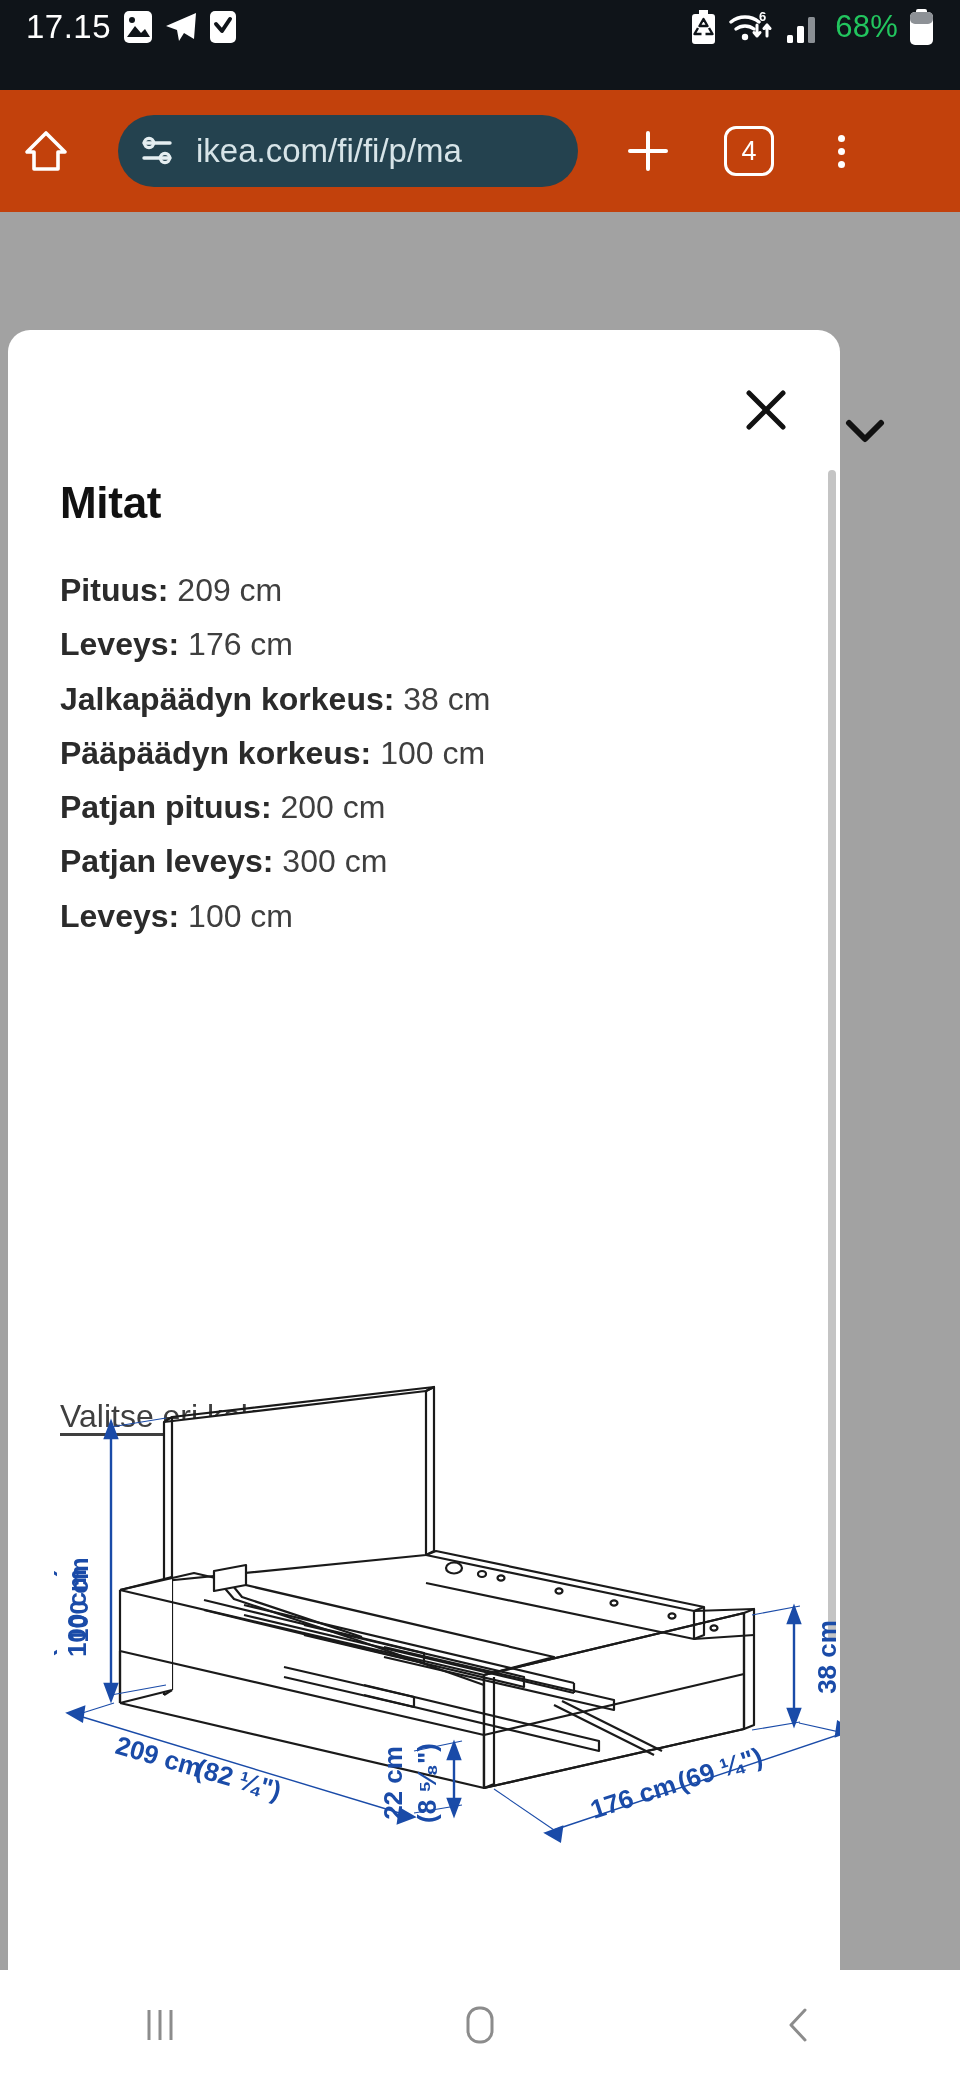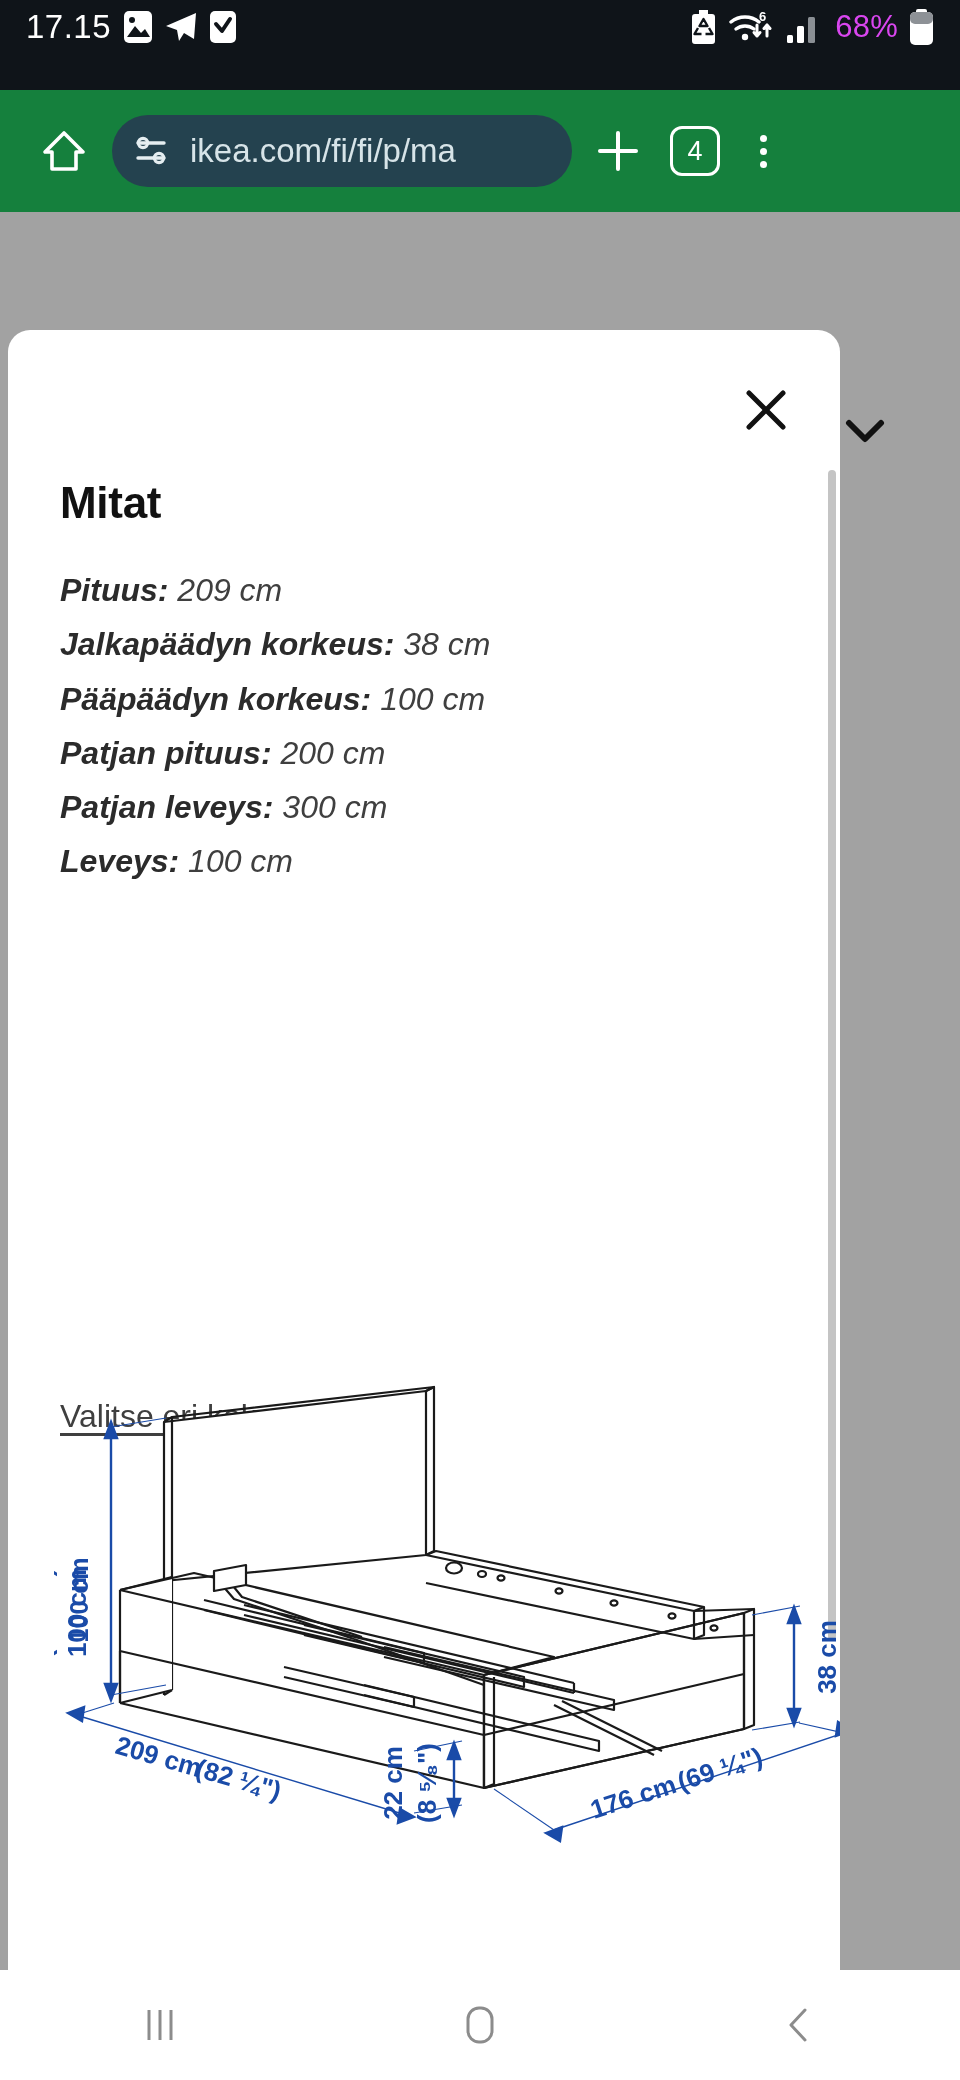--- a/index.html
+++ b/index.html
@@ -25,29 +25,30 @@
     padding: 8px 26px;
   }
   .sb-left { display: flex; align-items: center; gap: 12px; }
   .sb-clock {
     color: #ffffff; font-size: 33px; letter-spacing: .5px;
     font-family: "Liberation Sans", sans-serif;
   }
   .sb-right {
     margin-left: auto; display: flex; align-items: center; gap: 11px;
   }
-  .sb-batt-pct { color:#d946ef; font-size: 31px; letter-spacing: .2px; }
+  .sb-batt-pct { color:#22c55e; font-size: 31px; letter-spacing: .2px; }
 
   
   .browserbar {
     position: absolute; top: 90px; left: 0;
     width: 960px; height: 122px;
-    background: #15803d;
+    background: #c2410c;
     display: flex; align-items: center;
-    padding: 0 36px;
+    padding: 0 18px;
+    gap: 24px;
   }
   .urlpill {
     display: flex; align-items: center; gap: 16px;
     background: #24424f;
     border-radius: 40px;
     height: 72px;
     padding: 0 26px 0 22px;
     margin: 0 20px;
     flex: 0 0 auto;
     min-width: 460px;
@@ -101,21 +102,21 @@
   .sheet-title {
     position: absolute; top: 148px; left: 52px;
     font-size: 44px; font-weight: 700; color: #111111;
     letter-spacing: -0.3px;
   }
   .specs {
     position: absolute; top: 240px; left: 52px; right: 60px;
   }
   .spec-row {
     font-size: 32px; color: #3f3f3f; line-height: 1.29;
-    margin-bottom: 13px; white-space: nowrap; font-style: italic;
+    margin-bottom: 13px; white-space: nowrap;
   }
   .spec-row b { font-weight: 700; color: #2b2b2b; }
   .size-link {
     position: absolute; top: 1068px; left: 52px;
     font-size: 32px; color: #3f3f3f;
     text-decoration: underline;
     text-underline-offset: 6px;
     cursor: pointer;
   }
 
@@ -159,20 +160,21 @@
       <svg viewBox="0 0 48 48" width="48" height="48">
         <line x1="7" y1="7" x2="41" y2="41" stroke="#111" stroke-width="5" stroke-linecap="round"></line>
         <line x1="41" y1="7" x2="7" y2="41" stroke="#111" stroke-width="5" stroke-linecap="round"></line>
       </svg>
     </div>
 
     <div class="sheet-title">Mitat</div>
 
     <div class="specs">
       <div class="spec-row"><b>Pituus:</b> <span>209 cm</span></div>
+      <div class="spec-row"><b>Leveys:</b> <span>176 cm</span></div>
       <div class="spec-row"><b>Jalkapäädyn korkeus:</b> <span>38 cm</span></div>
       <div class="spec-row"><b>Pääpäädyn korkeus:</b> <span>100 cm</span></div>
       <div class="spec-row"><b>Patjan pituus:</b> <span>200 cm</span></div>
       <div class="spec-row"><b>Patjan leveys:</b> <span>300 cm</span></div>
       <div class="spec-row"><b>Leveys:</b> <span>100 cm</span></div>
     </div>
 
     <a class="size-link">Valitse eri koko</a>
 
     <div class="sheet-scrollbar"></div>

